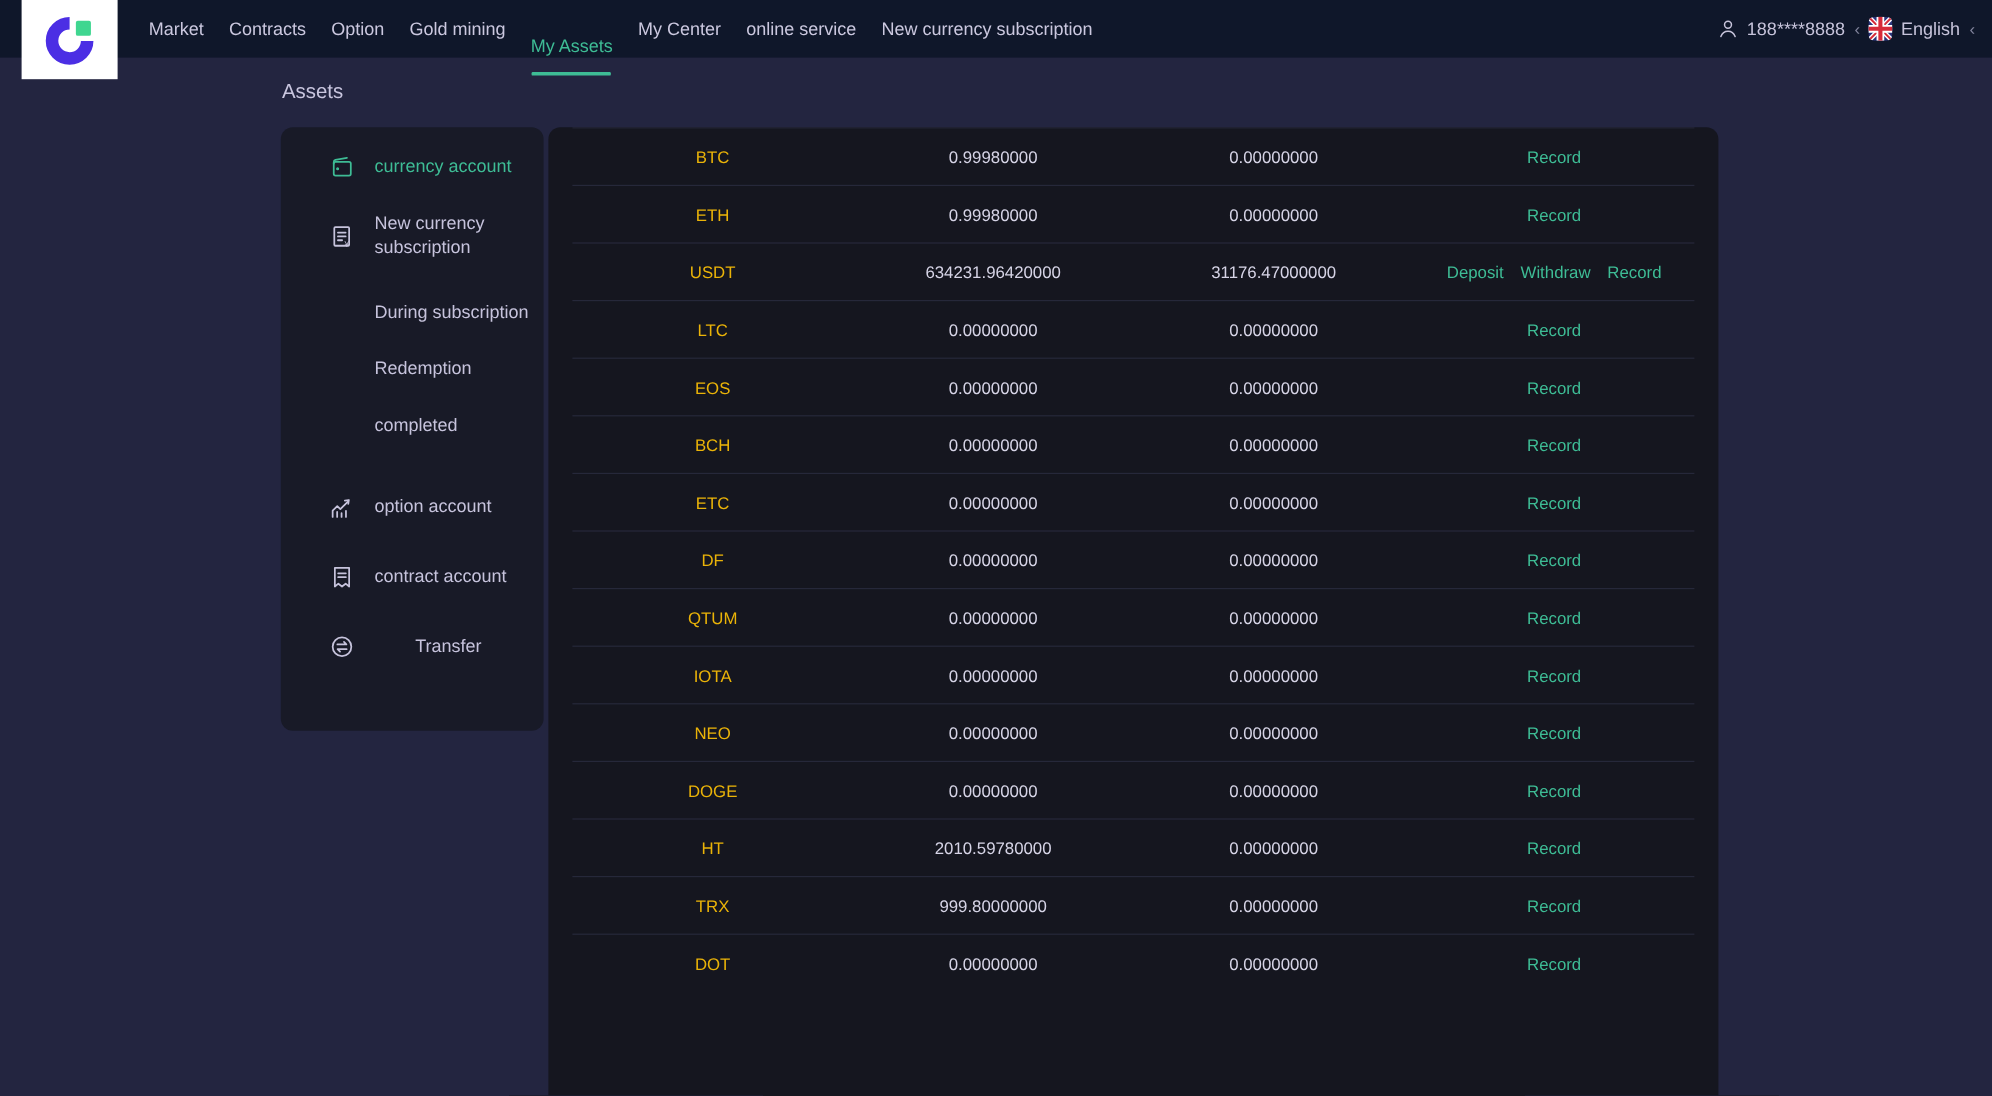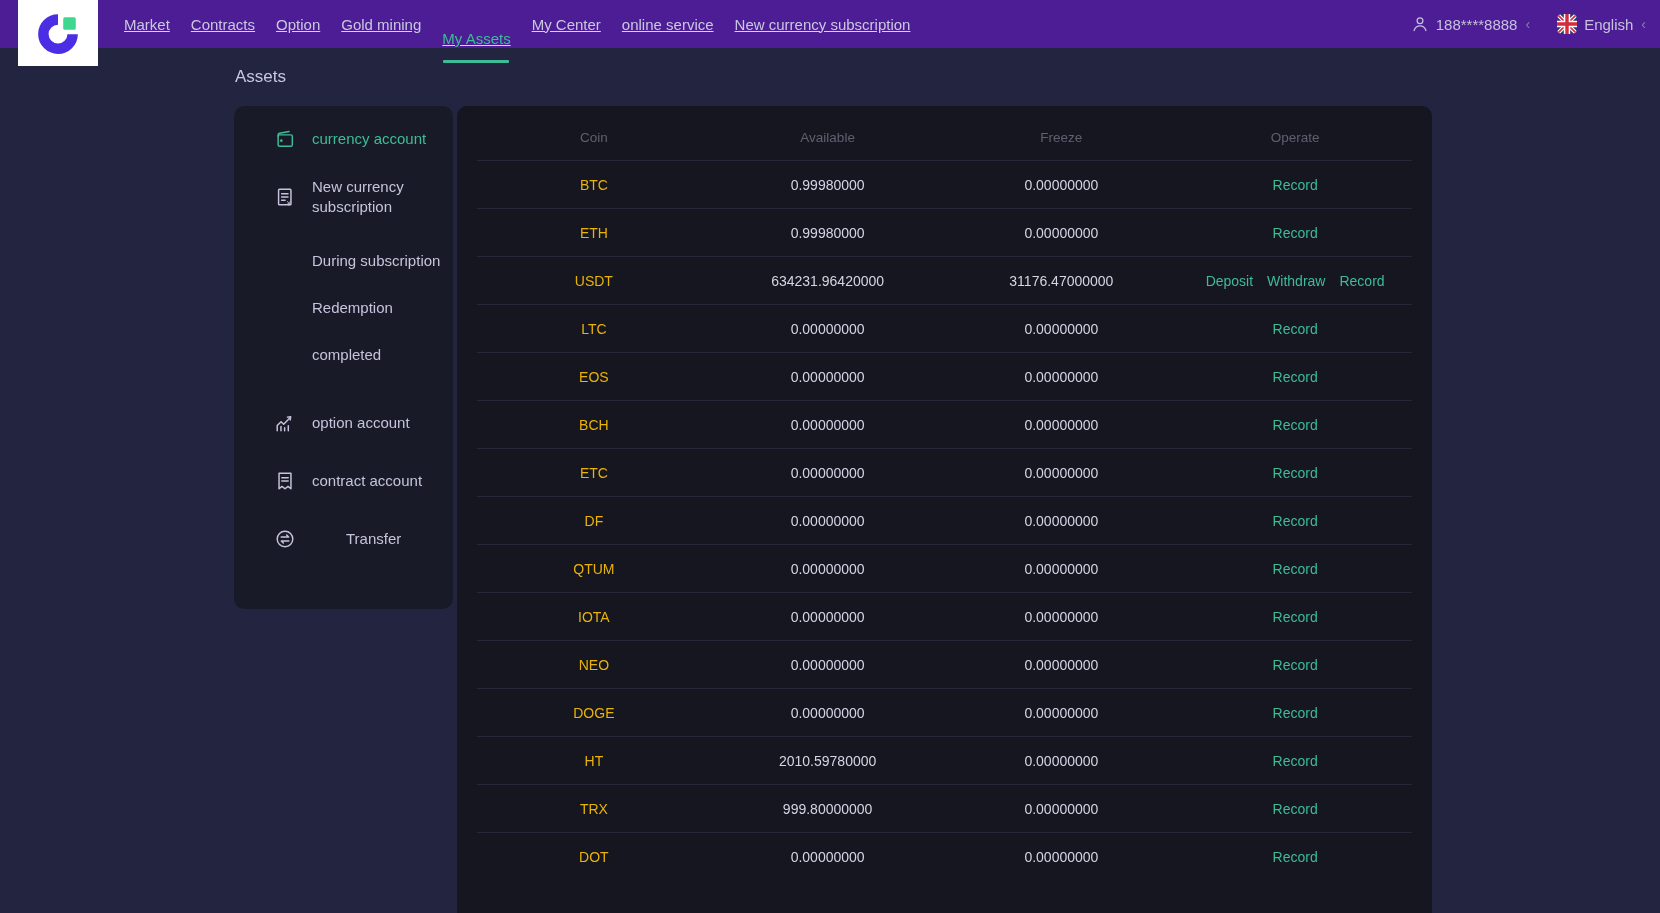--- a/index.html
+++ b/index.html
@@ -7,24 +7,23 @@
   body {
     font-family:"Liberation Sans","DejaVu Sans",sans-serif;
     background:#232540;
     position:relative;
     color:#d6d4e6;
   }
 
   
   .topnav {
     position:absolute; left:0; top:0; width:1660px; height:48px;
-    background:#4c1d95;
+    background:#0f172a;
     display:flex; align-items:center;
     z-index:5;
-    text-decoration:underline;
   }
   .logo-box {
     position:absolute; left:18px; top:0; width:80px; height:66px;
     background:#ffffff; display:flex; align-items:center; justify-content:center;
     z-index:6; cursor:pointer;
   }
   .nav-items {
     display:flex; align-items:center; gap:21px;
     padding-left:124px; height:100%;
   }
@@ -37,21 +36,21 @@
     content:""; position:absolute; left:50%; transform:translateX(-50%);
     bottom:0; width:66px; height:3px; background:#3ebc95; border-radius:1px;
   }
   .nav-right {
     position:absolute; right:14px; top:0; height:48px;
     display:flex; align-items:center; gap:7px;
   }
   .nav-user, .nav-lang { display:flex; align-items:center; gap:7px; cursor:pointer; }
   .nav-phone, .nav-lang-label { font-size:15px; color:#c6c3da; }
   .chev { font-size:14px; color:#83859e; margin-left:1px; }
-  .nav-lang { margin-left:20px; }
+  .nav-lang { margin-left:0; }
 
   
   .page-title {
     position:absolute; left:235px; top:67px;
     font-size:17px; color:#c9c6df;
   }
 
   
   .sidebar {
     position:absolute; left:234px; top:106px; width:219px; height:503px;
@@ -211,26 +210,20 @@
         <path d="M16.2 14.2 H8 l2.2 2.2"></path>
       </svg>
     </span>
     <span class="lbl">Transfer</span>
   </div>
 </div>
 
 <div class="panel">
 
   <div class="asset-table">
-    <div class="t-head">
-      <span>Coin</span>
-      <span>Available</span>
-      <span>Freeze</span>
-      <span>Operate</span>
-    </div>
     <div id="t-body">
         <div class="t-row">
     <span class="coin">BTC</span>
     <span>0.99980000</span>
     <span>0.00000000</span>
     <span class="op-cell">
             <span class="action-link">Record</span>
           </span>
   </div>
         <div class="t-row">

